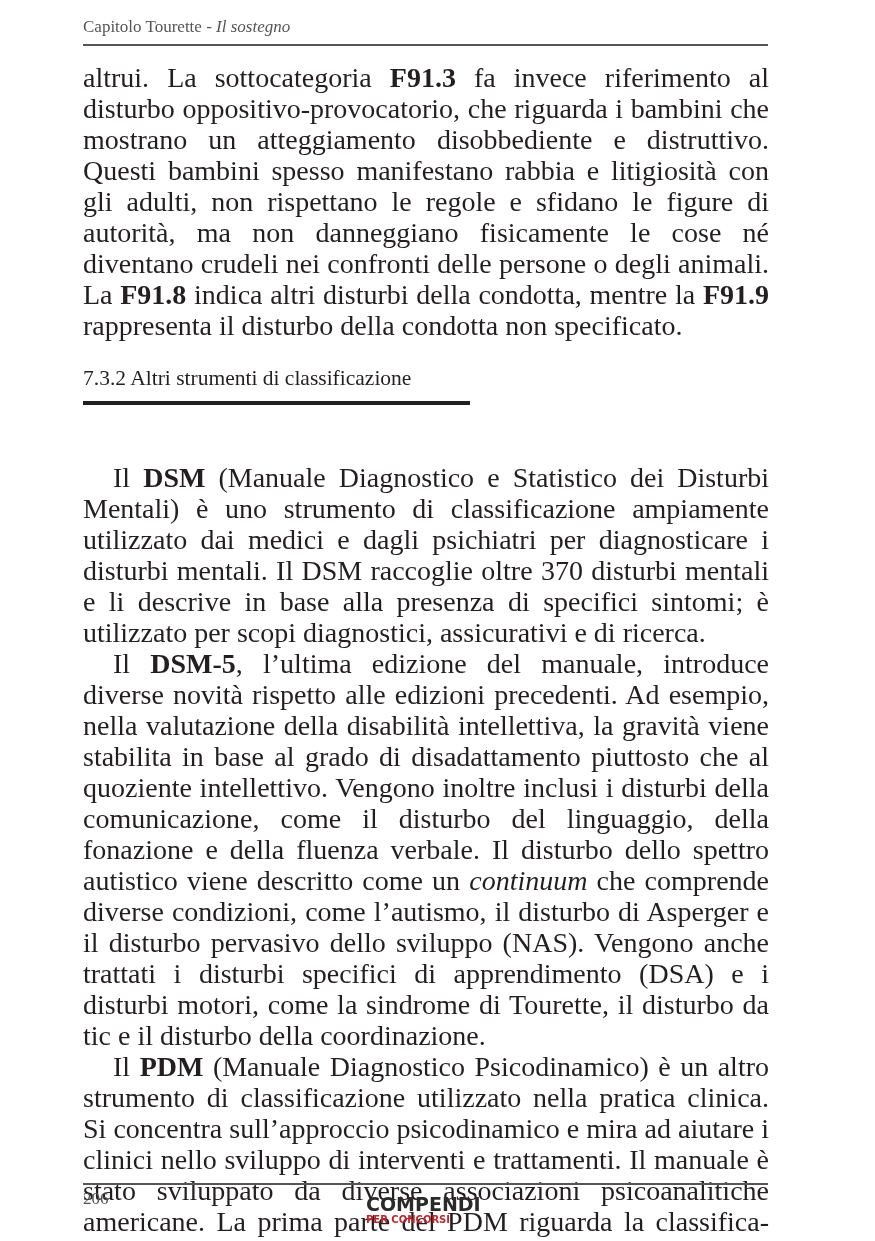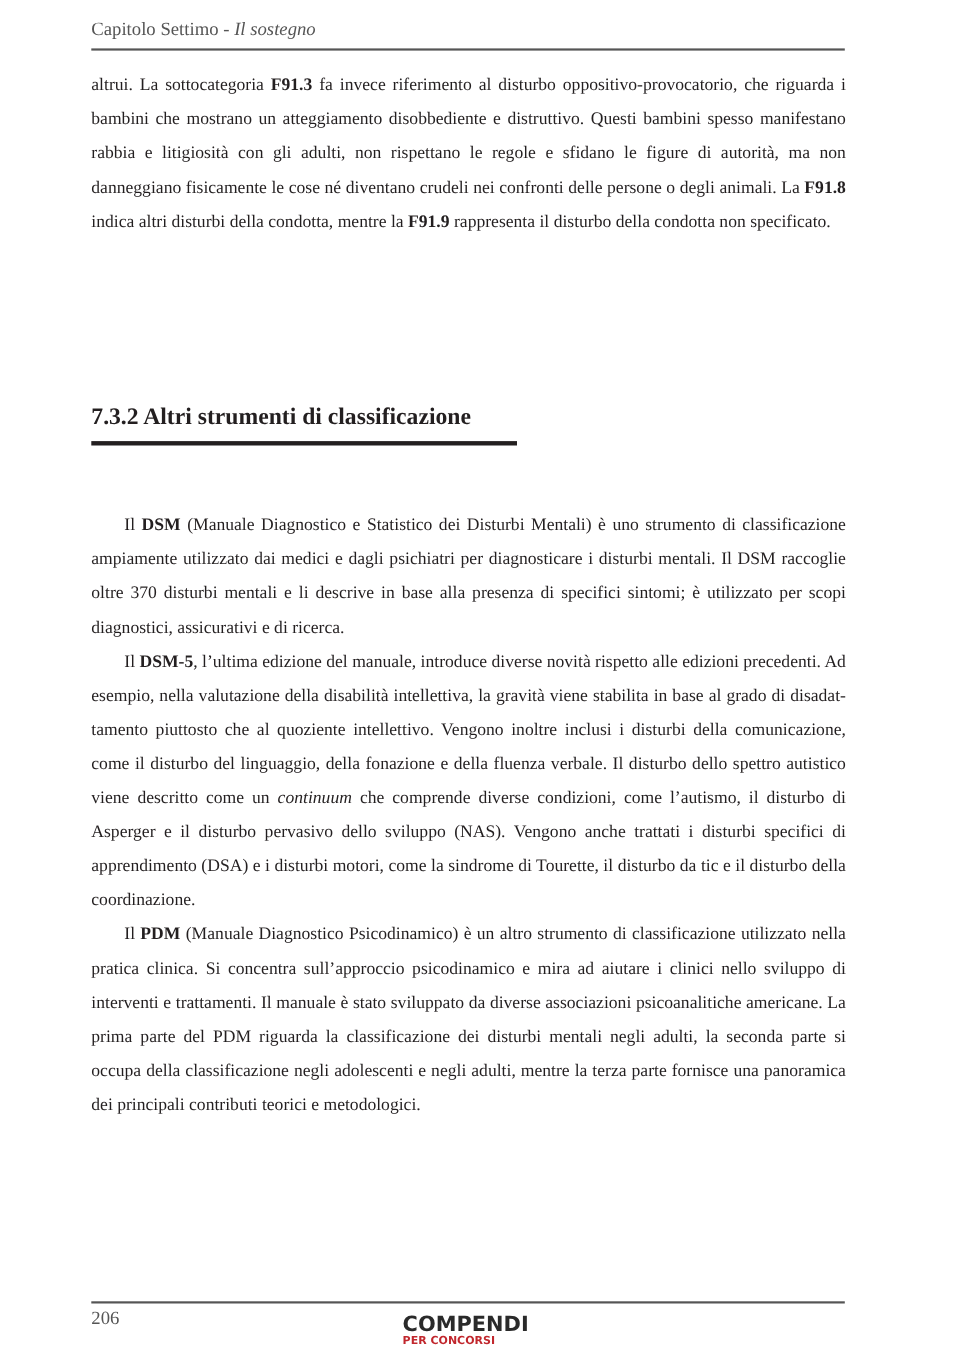--- a/index.html
+++ b/index.html
@@ -1,40 +1,40 @@
 <!DOCTYPE html>
 <html><head>
 <meta charset="utf-8">
 <style>
   html, body { margin: 0; padding: 0; background: #ffffff; }
   body { width: 875px; height: 1241px; position: relative; overflow: hidden;
          font-family: "Liberation Serif", "DejaVu Serif", serif; color: #231f20; }
   .running-head { position: absolute; left: 83px; top: 17px; font-size: 17px; color: #555; }
   .running-head i { font-style: italic; text-align: right; }
   .head-rule { position: absolute; left: 83px; top: 44px; width: 685px; height: 2px; background: #555; }
-  .text { position: absolute; left: 83px; width: 686px; font-size: 16px; line-height: 31px;
+  .text { position: absolute; left: 83px; width: 686px; font-size: 28px; line-height: 31px;
           text-align: justify; hyphens: manual; }
   .text p { margin: 0; }
   .text p.indent { text-indent: 30px; }
   .p1 { top: 62px; }
-  .section { position: absolute; left: 83px; top: 366px; font-size: 21.5px; font-weight: bold; }
+  .section { position: absolute; left: 83px; top: 366px; font-size: 21.5px; font-weight: normal; }
   .section-rule { position: absolute; left: 83px; top: 401px; width: 387px; height: 4px; background: #231f20; }
   .p2 { top: 436px; margin-top: 26px; }
   b { font-weight: bold; }
   .foot-rule { position: absolute; left: 83px; top: 1183px; width: 685px; height: 2px; background: #555; }
   .page-num { position: absolute; left: 83px; top: 1189px; font-size: 17px; color: #555; }
   .logo { position: absolute; left: 366px; top: 1195px; width: 120px; text-align: left;
           font-family: "DejaVu Sans", sans-serif; font-weight: bold; line-height: 1; }
   .logo-top { font-size: 19px; color: #2a2a2a; letter-spacing: 0px; display: block; }
   .logo-bottom { font-size: 10px; color: #c1272d; display: block; margin-top: 1px; }
 </style>
 </head>
 <body>
 
-<div class="running-head"><span>Capitolo Settimo - </span><i>Il sostegno</i></div>
+<div class="running-head"><span>Capitolo Tourette - </span><i>Il sostegno</i></div>
 <div class="head-rule"></div>
 
 <div class="text p1">
   <p><span>altrui. La sottocategoria </span><b>F91.3</b><span> fa invece riferimento al disturbo oppo­sitivo-provocatorio, che riguarda i bambini che mostrano un atteggia­mento disobbediente e distruttivo. Questi bambini spesso manifestano rabbia e litigiosità con gli adulti, non rispettano le regole e sfidano le figure di autorità, ma non danneggiano fisicamente le cose né diventano crudeli nei confronti delle persone o degli animali. La </span><b>F91.8</b><span> indica altri disturbi della condotta, mentre la </span><b>F91.9</b><span> rappresenta il disturbo della condotta non specificato.</span></p>
 </div>
 
 <div class="section">7.3.2 Altri strumenti di classificazione</div>
 <div class="section-rule"></div>
 
 <div class="text p2">

